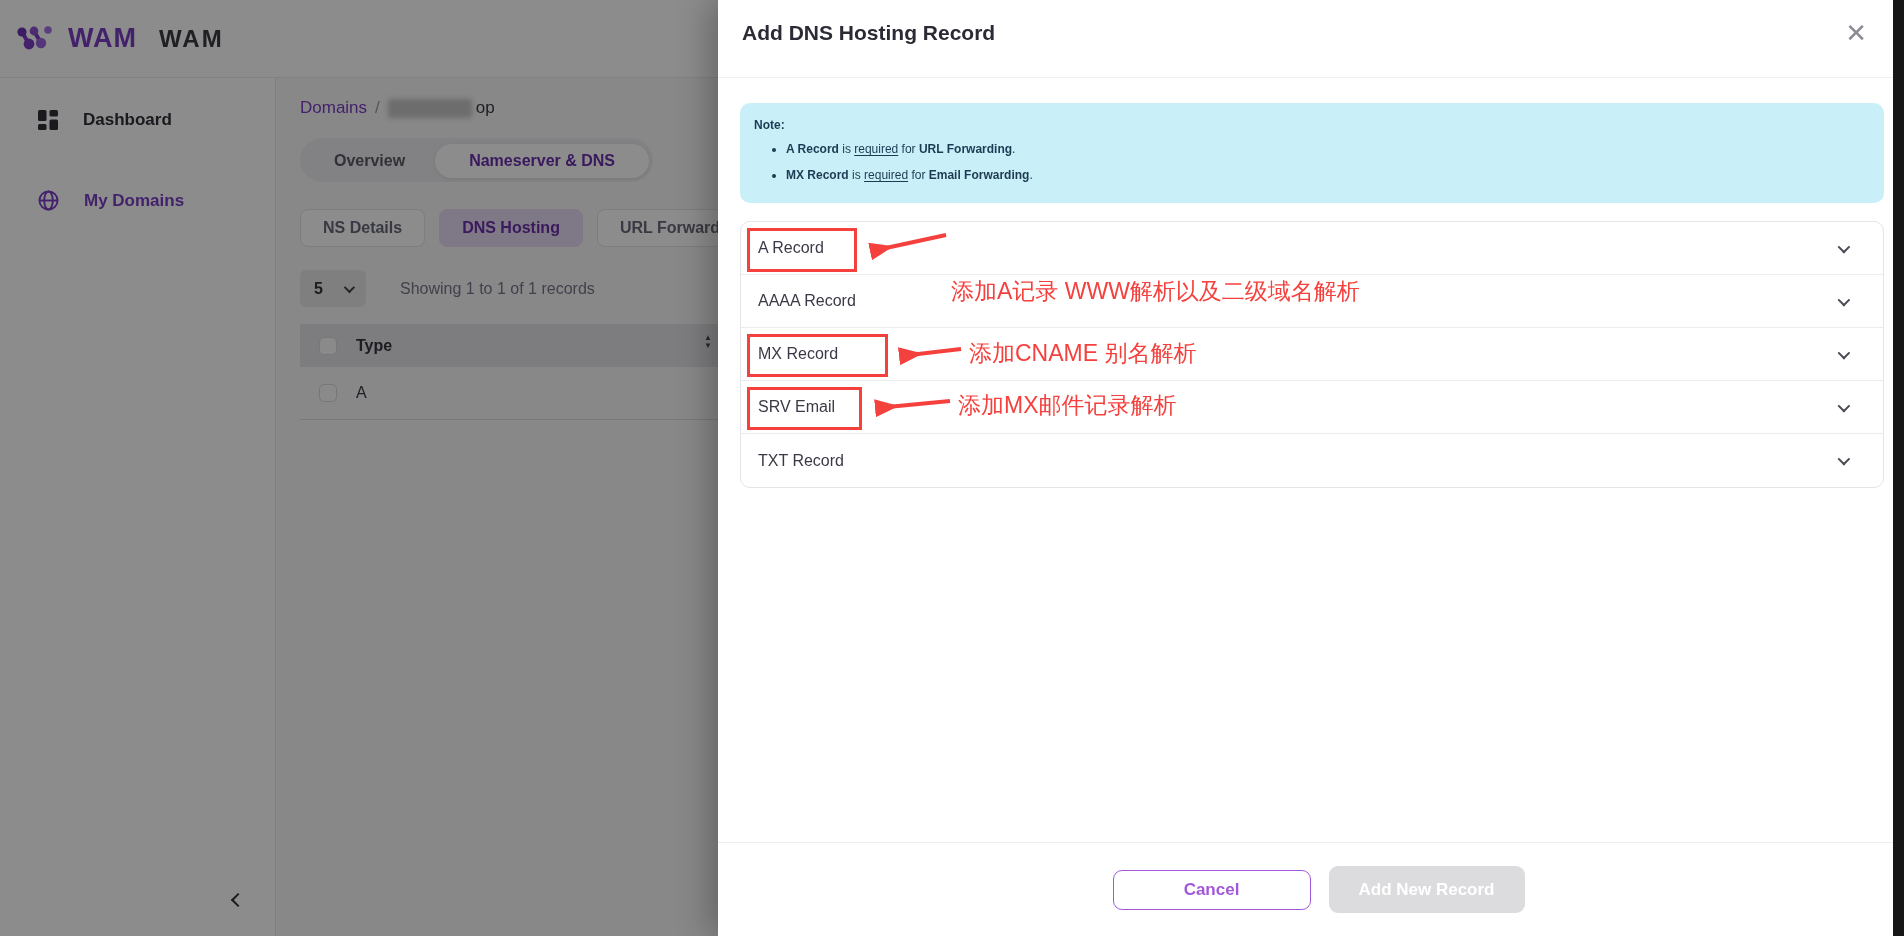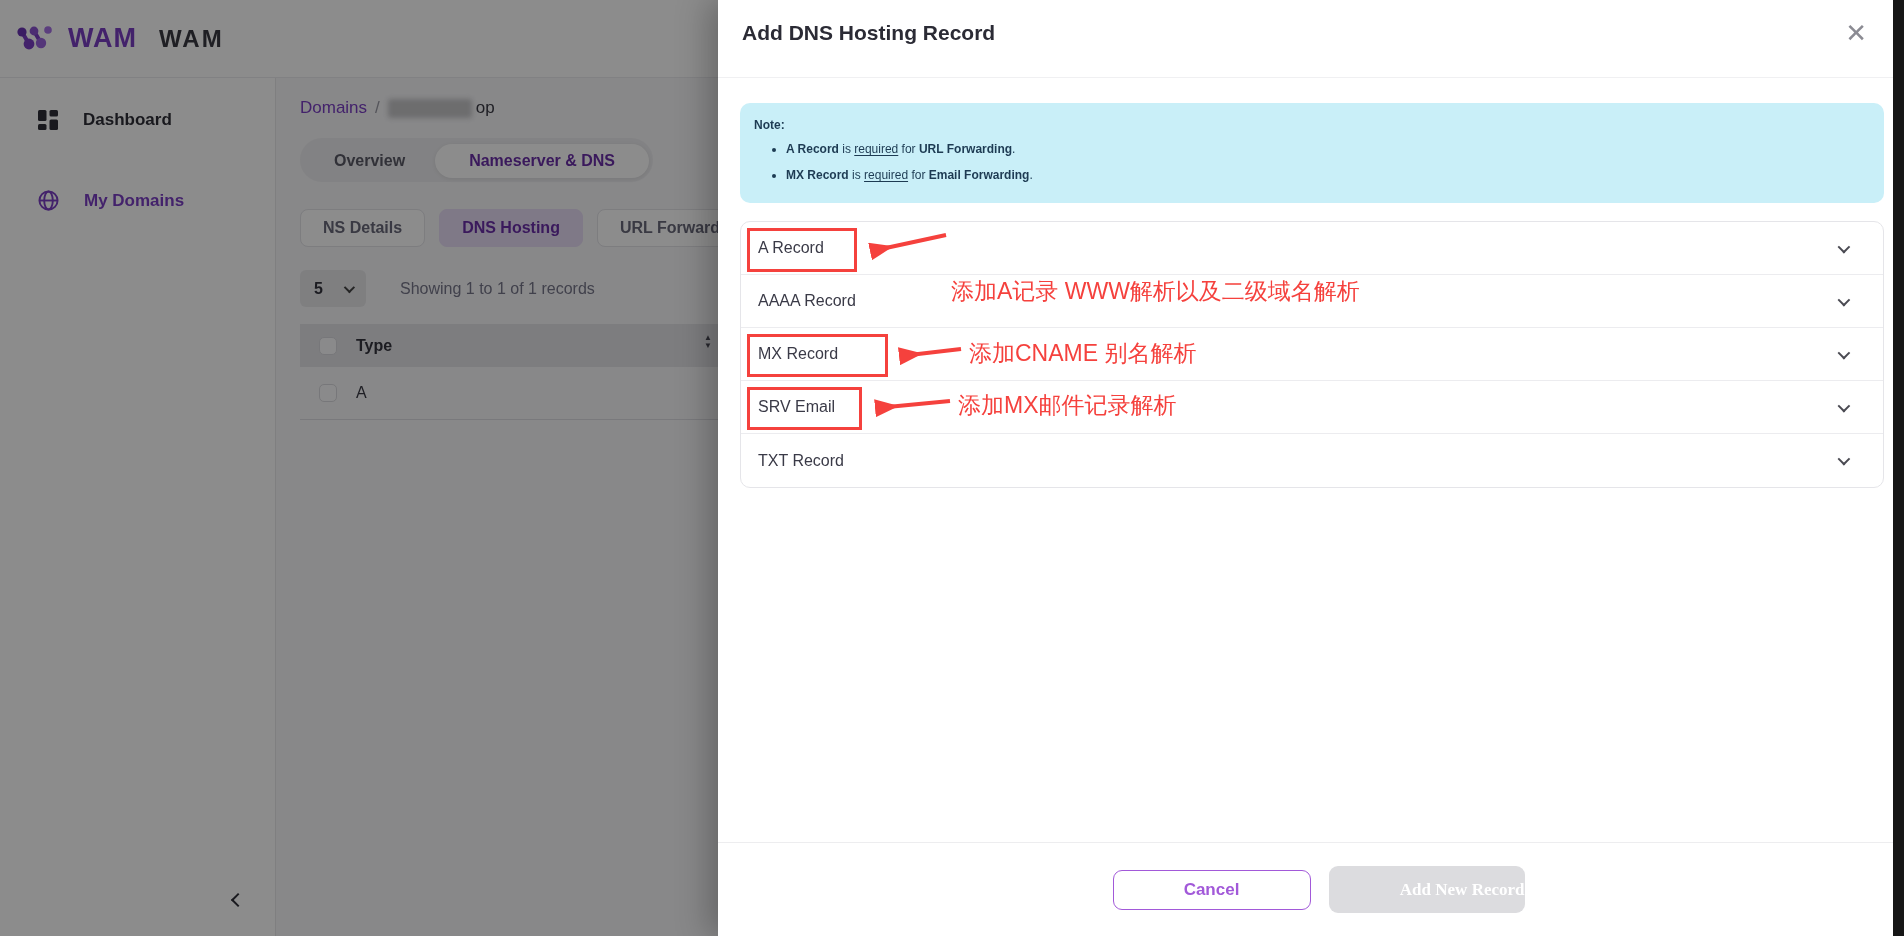--- a/index.html
+++ b/index.html
@@ -124,21 +124,21 @@
     position: absolute; left: 0; right: 0; bottom: 0; height: 94px;
     border-top: 1px solid #ededef; display: flex; align-items: center; justify-content: center; gap: 18px;
     padding-left: 26px;
   }
   .btn-cancel {
     width: 198px; height: 40px; background: #fff; border: 1.5px solid #a259d9; color: #a259d9;
     font-size: 17px; font-weight: 700; border-radius: 9px; cursor: pointer; font-family: inherit;
   }
   .btn-submit {
     width: 196px; height: 47px; background: #dcdcdf; border: none; color: #ffffff;
-    font-size: 17px; font-weight: 700; border-radius: 9px; cursor: not-allowed; font-family: Liberation Serif, serif; text-align: right;
+    font-size: 17px; font-weight: 700; border-radius: 9px; cursor: not-allowed; font-family: Liberation Sans, sans-serif;
   }
 
   
   .anno-layer { position: absolute; inset: 0; z-index: 30; pointer-events: none; }
   .red-box { position: absolute; border: 3px solid #f5413d; }
   .red-box.a     { left: 747px; top: 228px; width: 110px; height: 44px; }
   .red-box.cname { left: 747px; top: 334px; width: 141px; height: 43px; }
   .red-box.mx    { left: 747px; top: 387px; width: 115px; height: 43px; }
   .red-text { position: absolute; color: #f5413d; font-size: 23px; font-weight: 500; white-space: nowrap; font-family: "Liberation Sans", sans-serif; }
   .red-text.a     { left: 951px; top: 229px; margin-top: 47px; }

